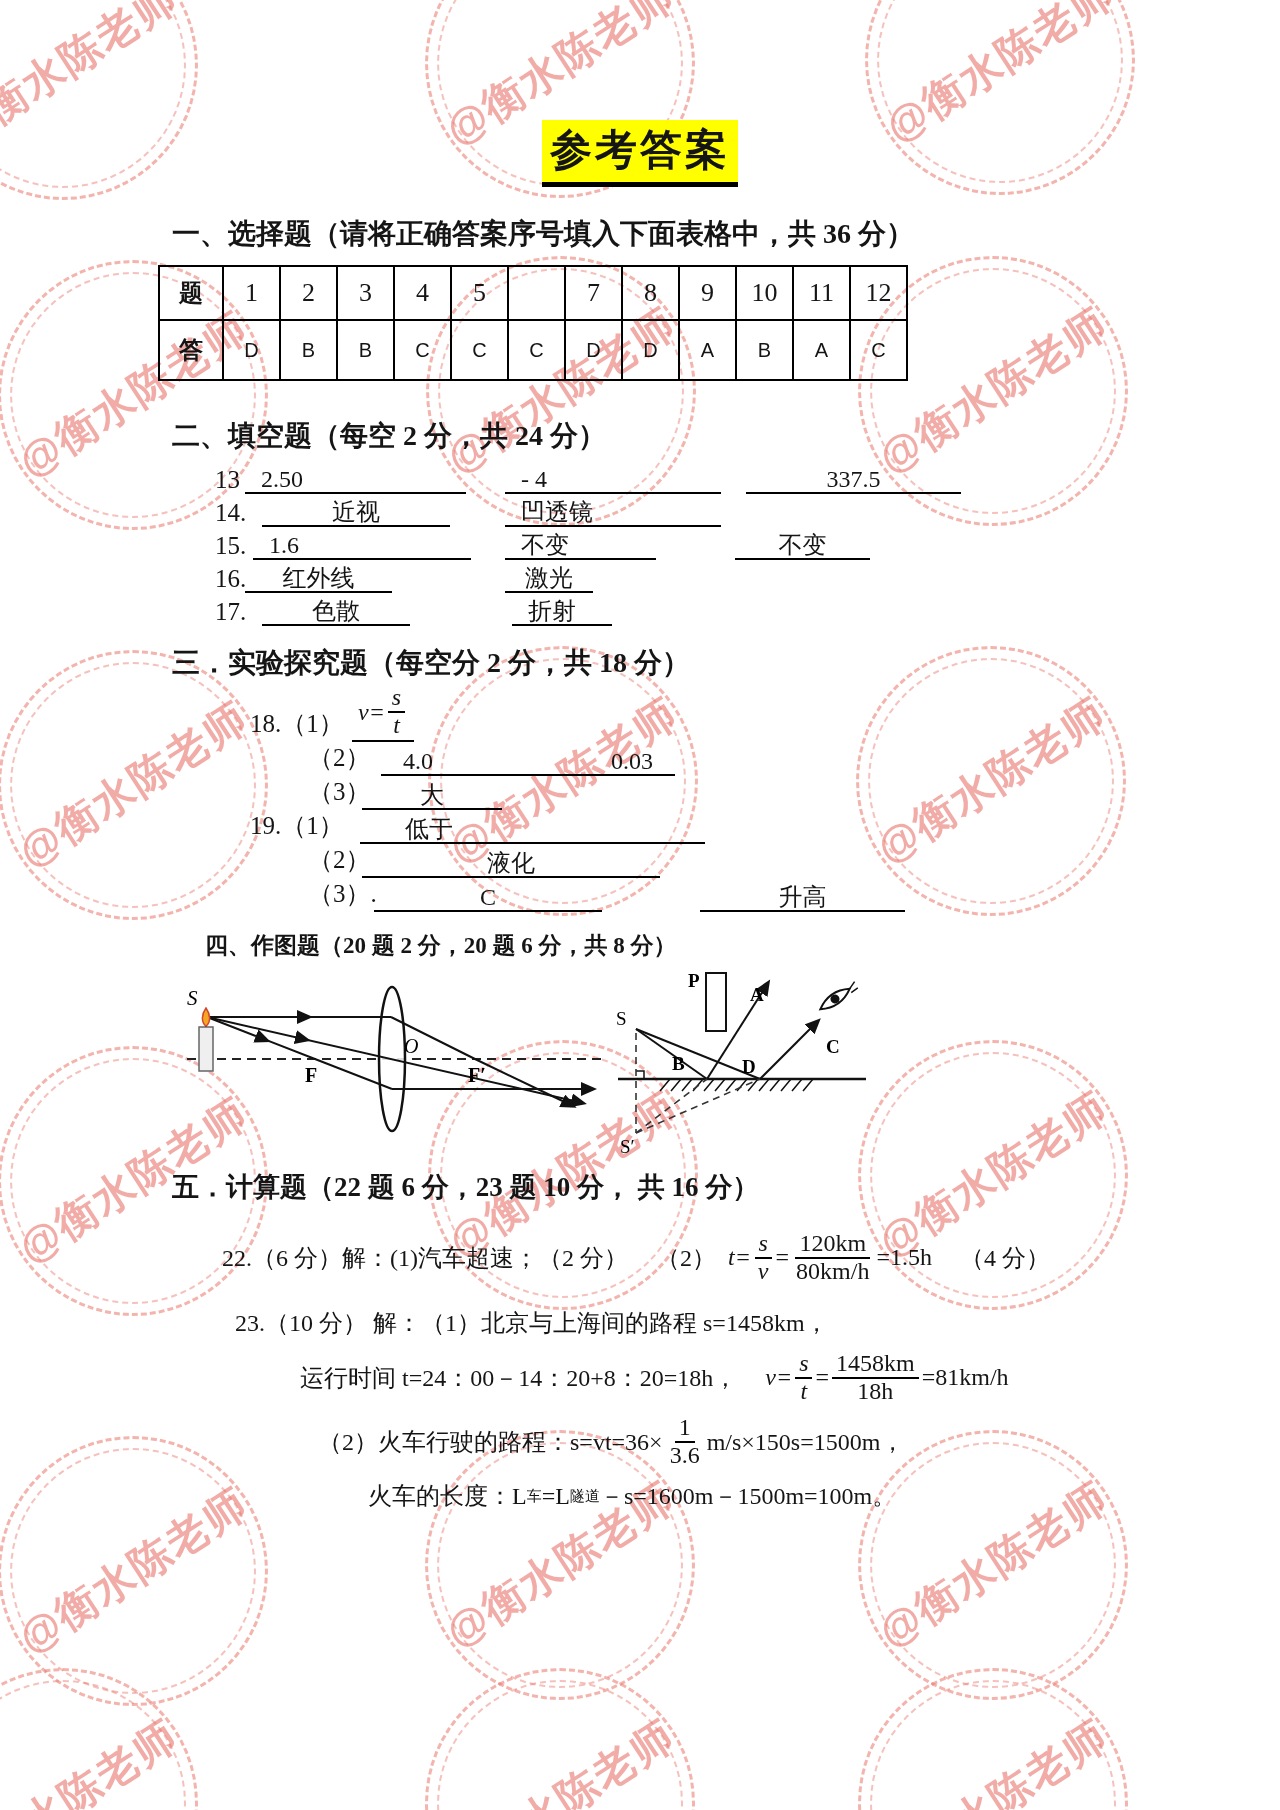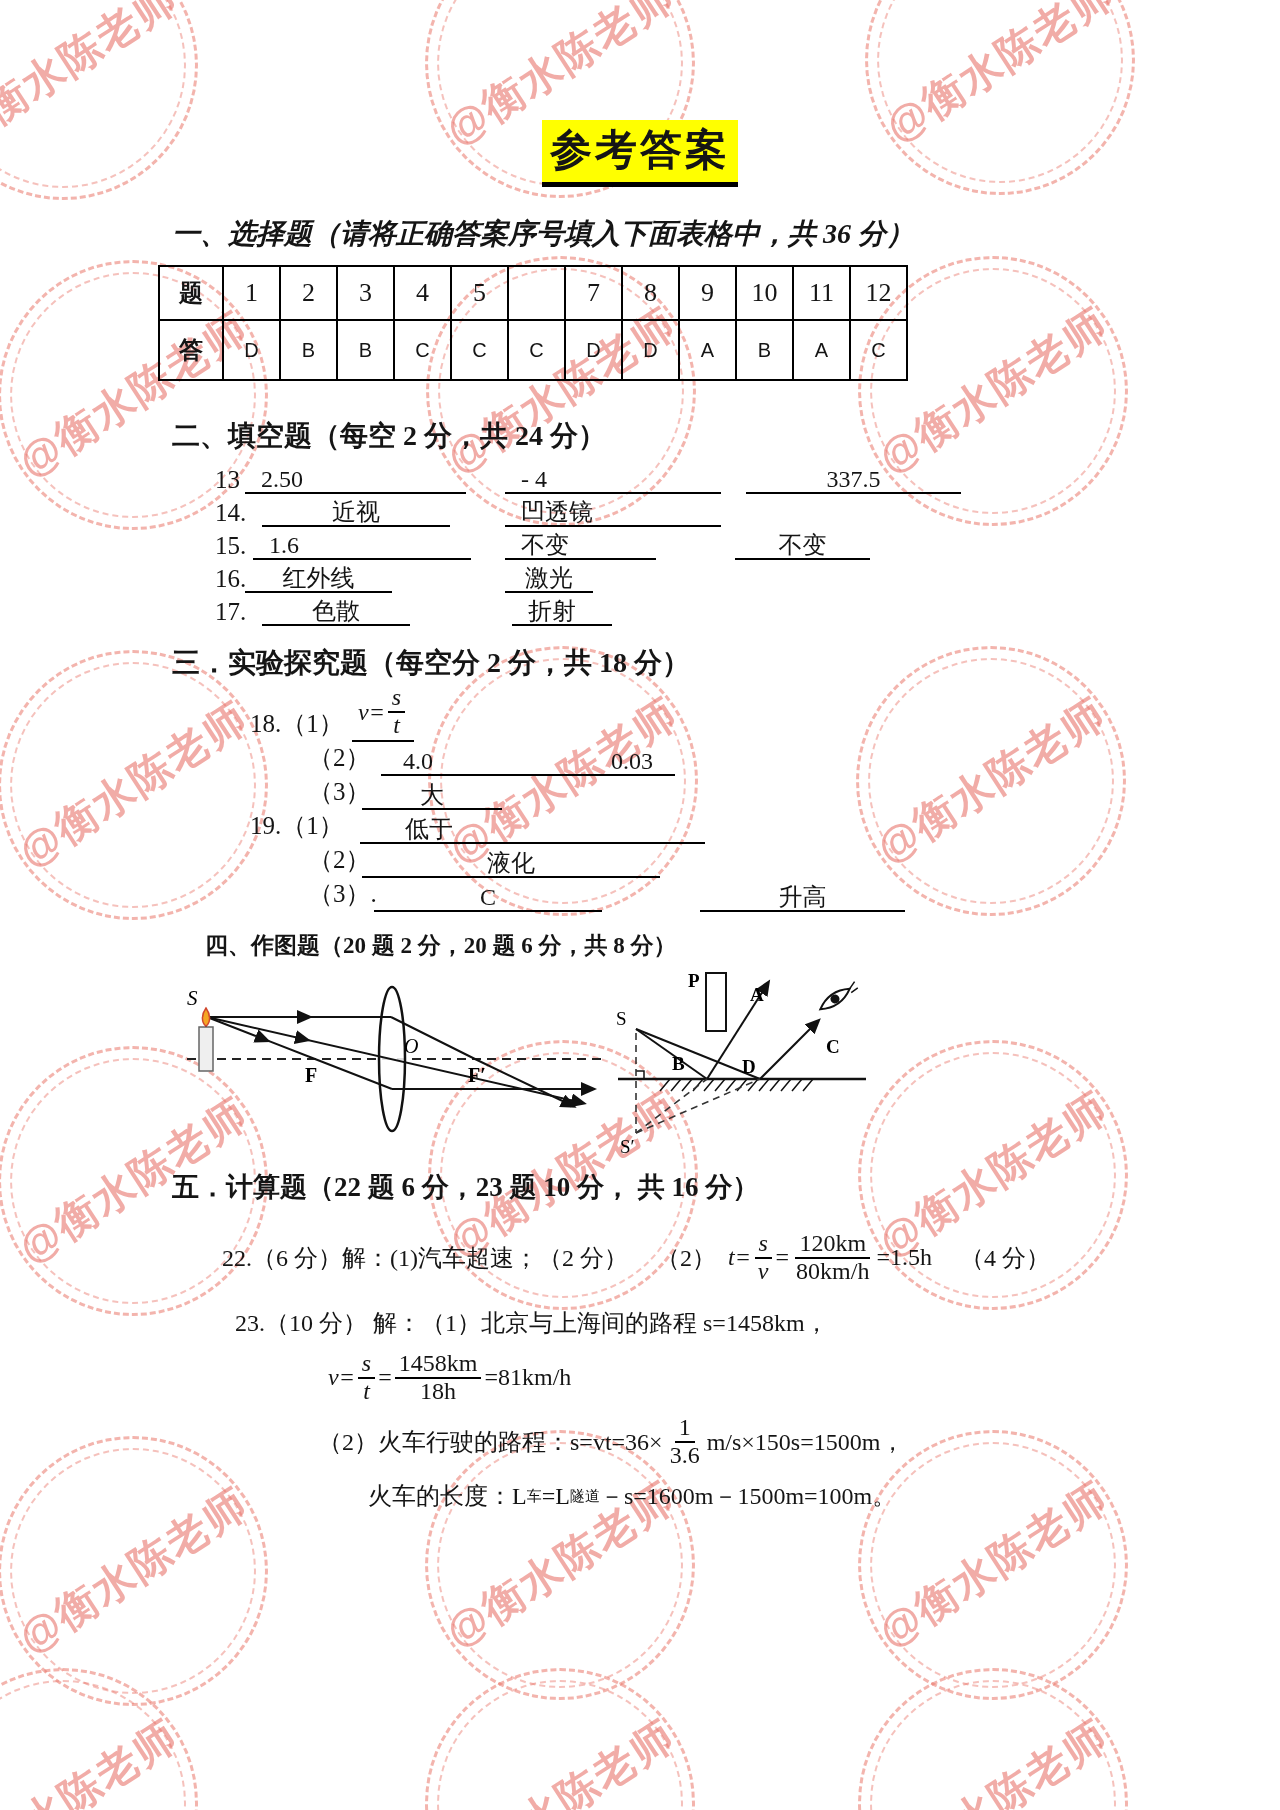--- a/index.html
+++ b/index.html
@@ -14,21 +14,21 @@
   .wm-text{transform:rotate(-33deg);font-size:42px;font-weight:bold;white-space:nowrap;
            color:rgba(230,104,94,.55);letter-spacing:2px;font-family:"Liberation Sans",sans-serif;}
 
   
   .content{position:absolute;inset:0;z-index:1;}
   .title-wrap{text-align:center;margin-top:120px;}
   .title{display:inline-block;background:#ffff00;font-size:42px;font-weight:bold;
          padding:2px 8px 4px 8px;border-bottom:5px solid #000;letter-spacing:3px;}
 
   .sec-heading{font-weight:bold;position:relative;}
-  .s1{margin:28px 0 0 172px;font-size:28px;font-style:italic;}
+  .s1{margin:28px 0 0 172px;font-size:28px;}
   .s2{margin:36px 0 0 172px;font-size:28px;}
   .s3{margin:16px 0 0 172px;font-size:28px;}
   .s4{margin:16px 0 0 205px;font-size:23px;}
   .s5{margin:8px 0 0 172px;font-size:27px;}
 
   table.answer-table{border-collapse:collapse;margin:12px 0 0 158px;}
   table.answer-table td{border:2px solid #000;text-align:center;padding:0;}
   table.answer-table td.qn{width:55px;height:52px;font-size:26px;}
   table.answer-table td.lbl{width:62px;font-size:24px;font-weight:bold;}
   table.answer-table td.ans{height:58px;font-size:20px;font-family:"Liberation Sans","DejaVu Sans",sans-serif;}
@@ -365,20 +365,21 @@
       <span>=1.5h</span>
       <span class="gap"></span>
       <span>（4 分）</span>
     </div>
 
     <div class="calc-line q23-1">
       <span>23.（10 分）  解：（1）北京与上海间的路程 s=1458km，</span>
     </div>
 
     <div class="calc-line q23-2">
+      <span>运行时间 t=24：00－14：20+8：20=18h，</span>
       <span class="gap"></span>
       <span class="ital">v=</span>
       <span class="frac">
           <span class="num ital">s</span>
           <span class="den ital">t</span>
         </span>
       <span>=</span>
       <span class="frac">
           <span class="num">1458km</span>
           <span class="den">18h</span>

